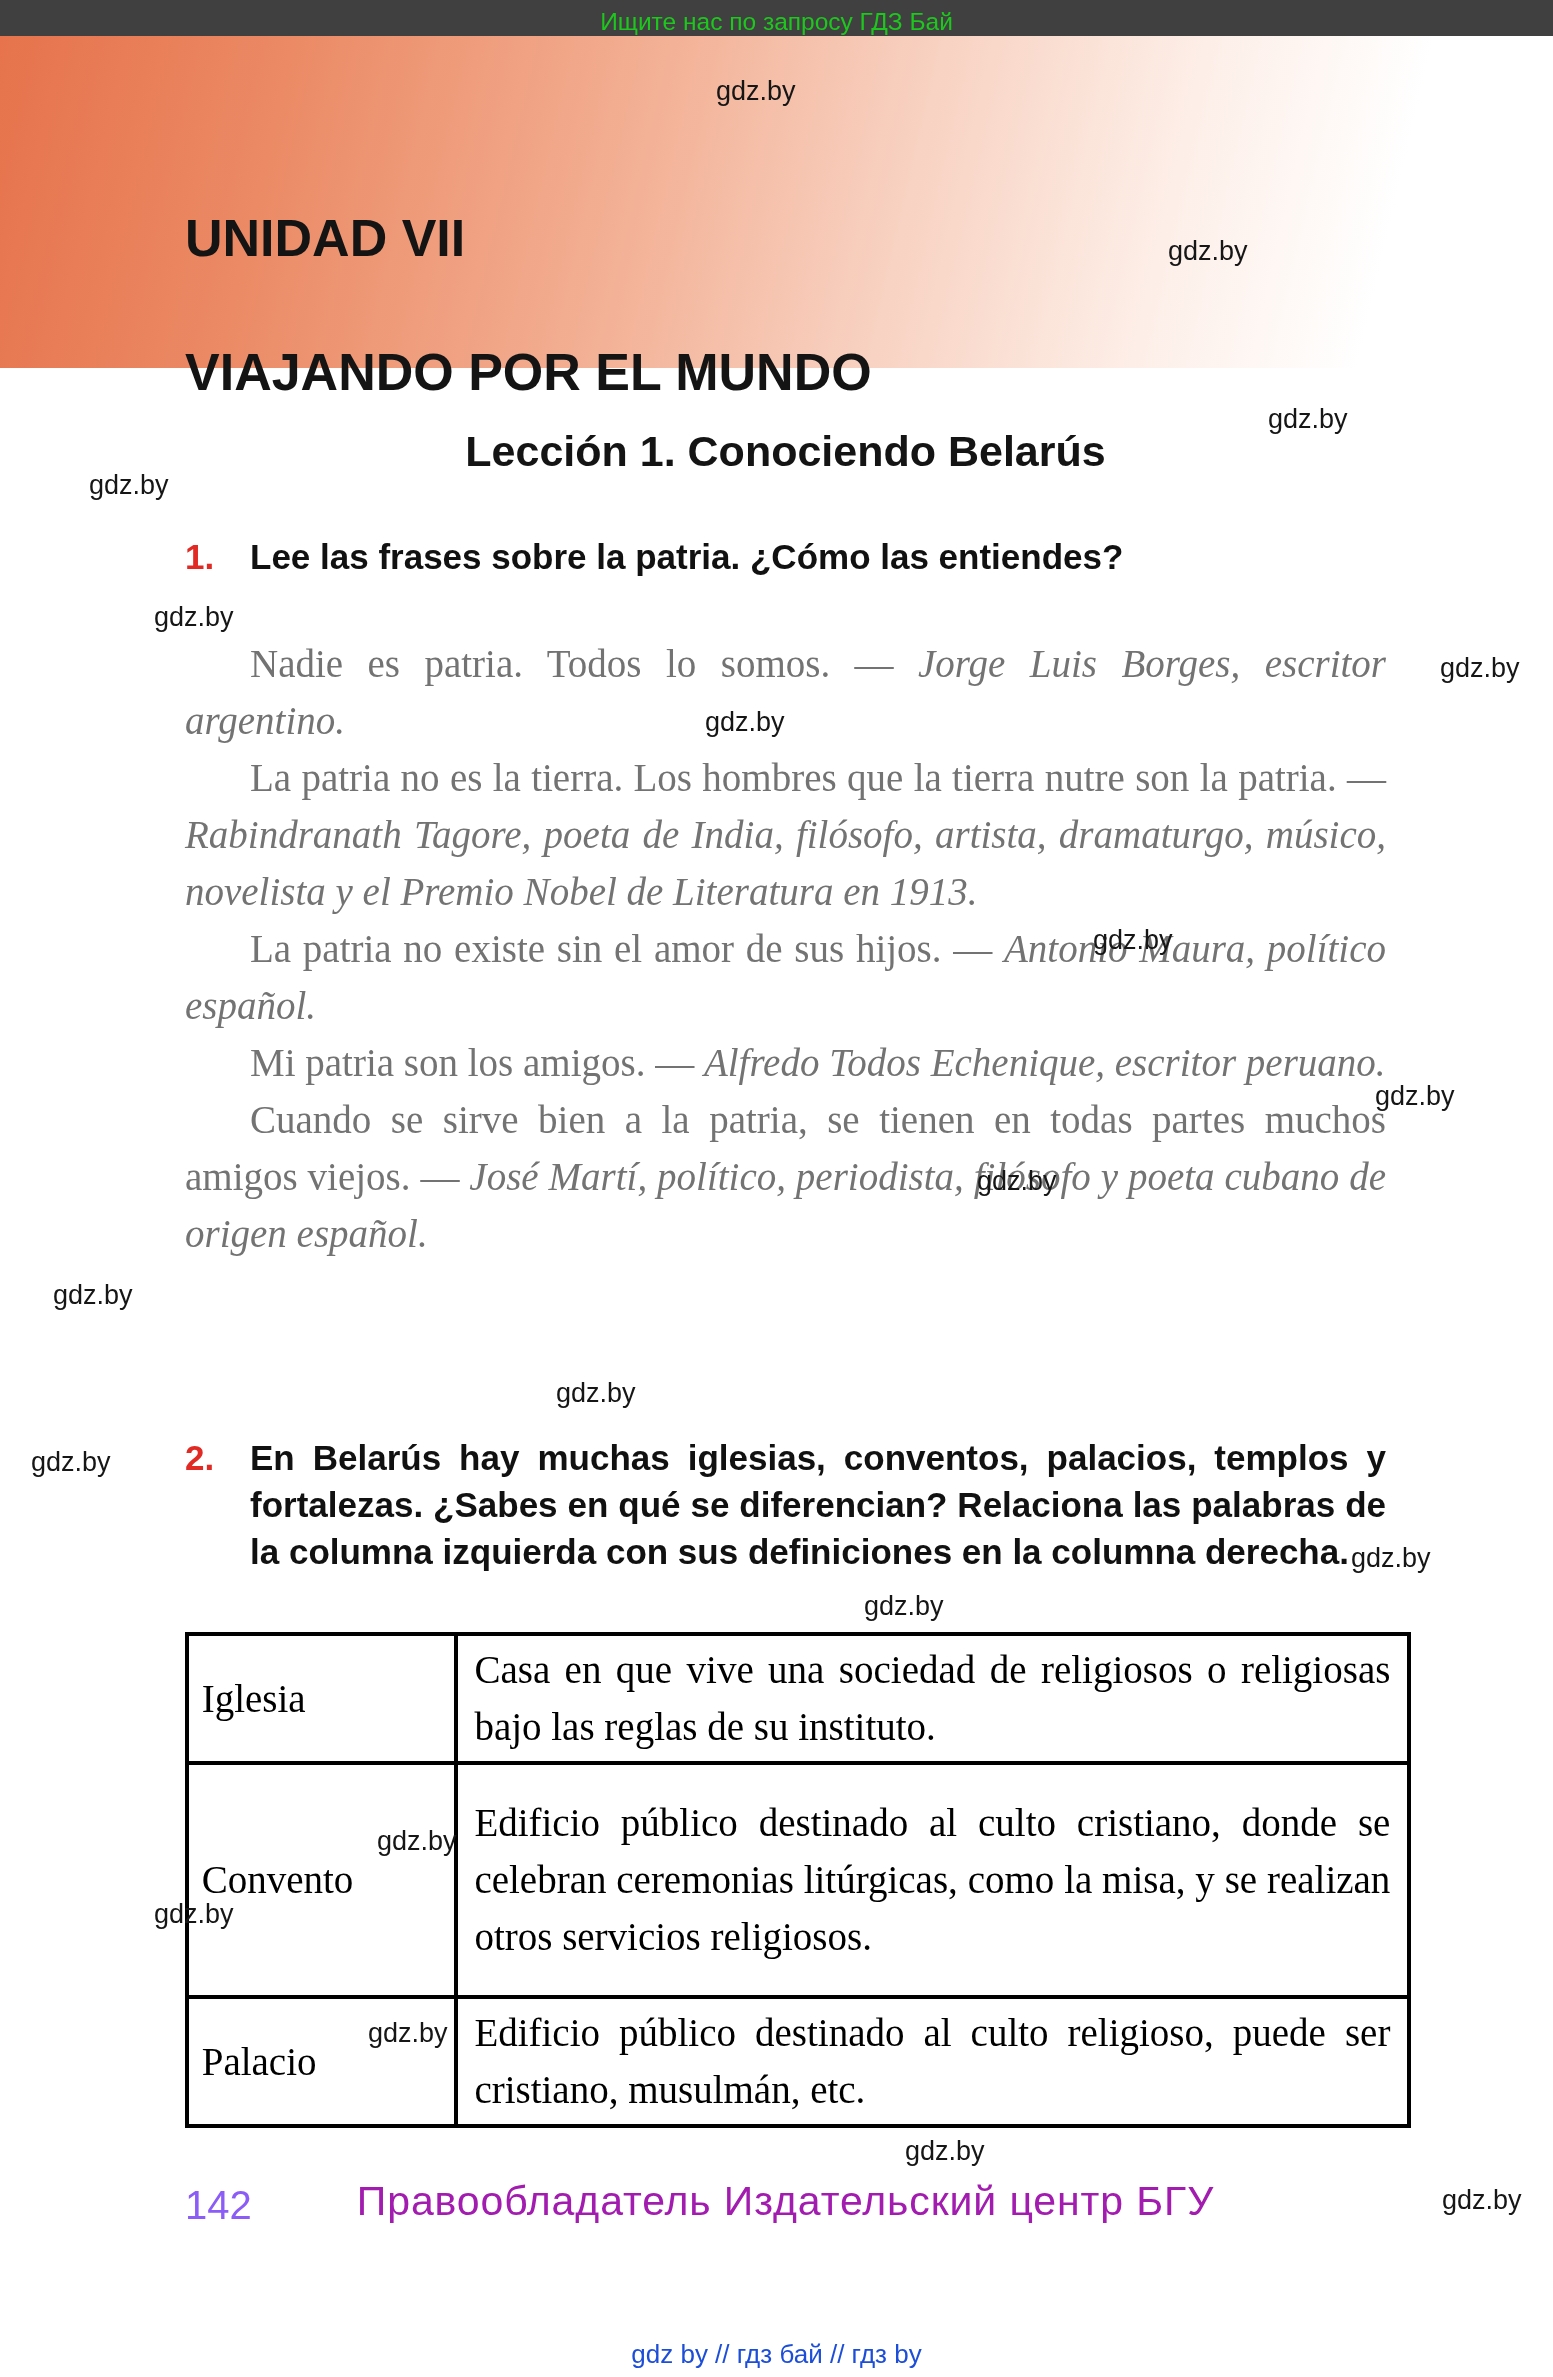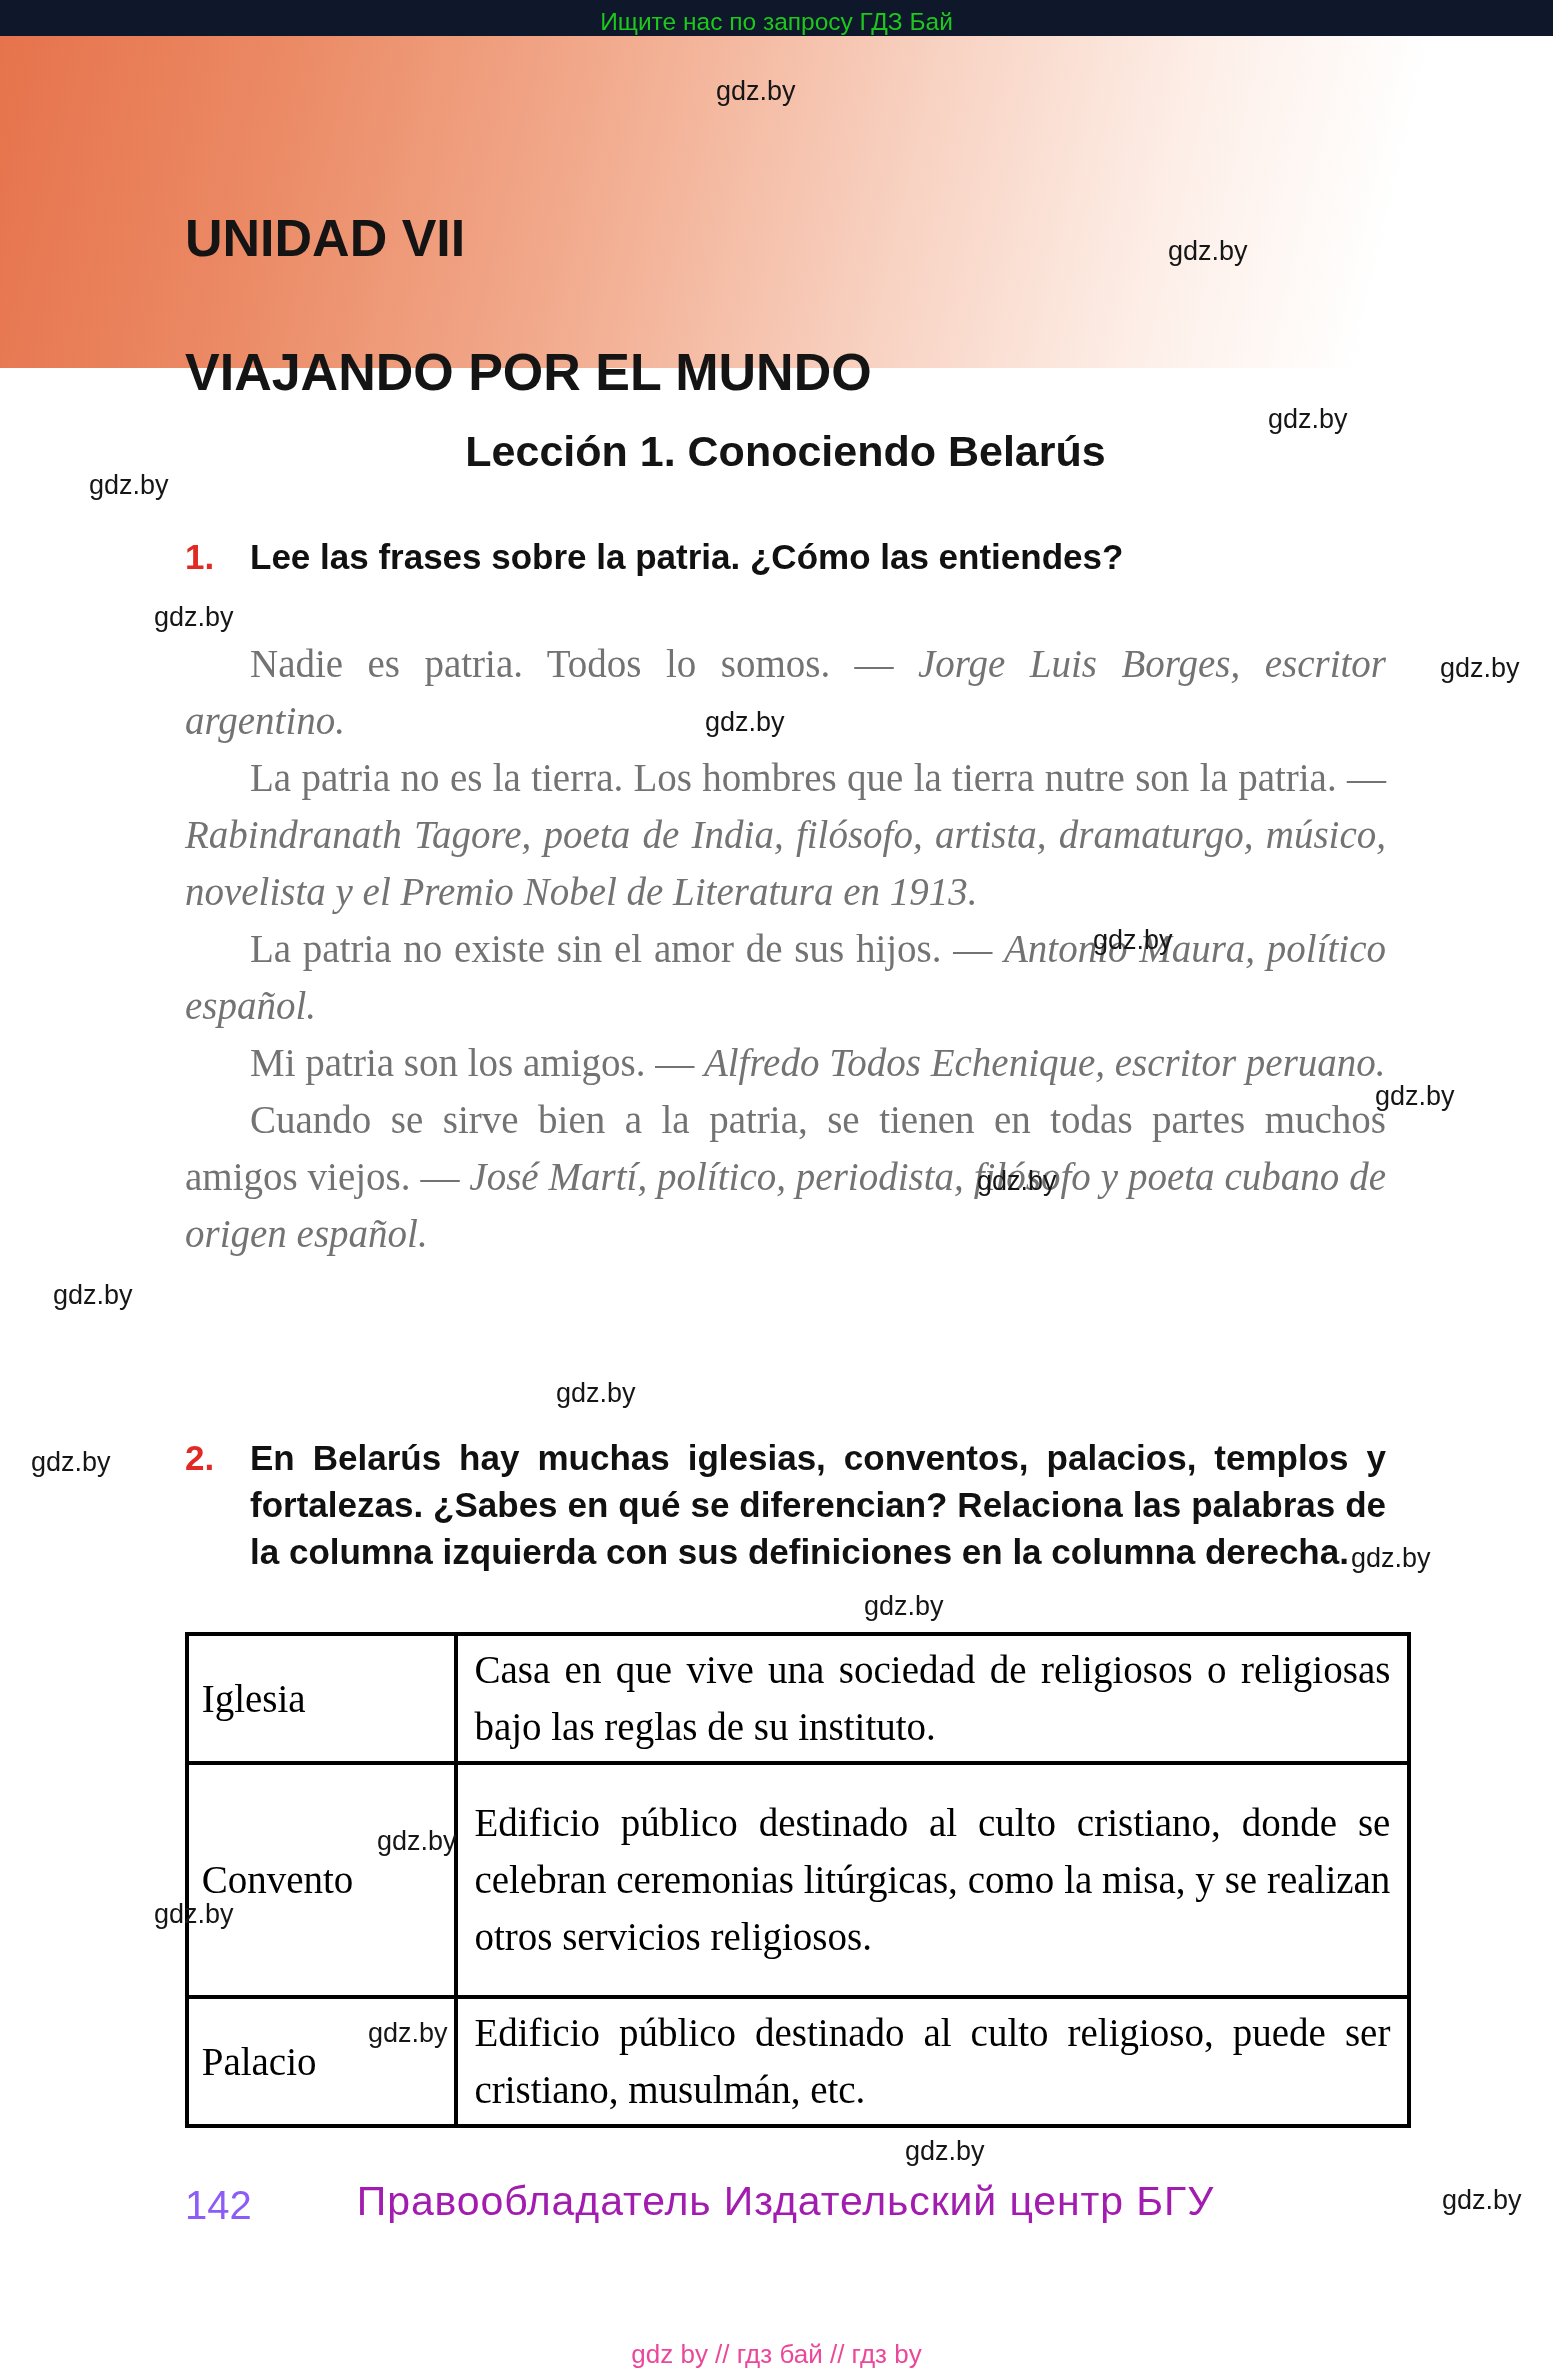--- a/index.html
+++ b/index.html
@@ -7,21 +7,21 @@
     position:relative;
     width:1553px;height:2377px;
     background:#ffffff;
     overflow:hidden;
     font-family:"Liberation Sans", sans-serif;
     color:#111;
   }
   
   .top-banner{
     position:absolute;left:0;top:0;width:100%;height:44px;
-    background:#0f172a;
+    background:#404040;
     display:flex;align-items:center;justify-content:center;text-align:right;
   }
   .top-banner span{
     font-size:24.5px;line-height:24.5px;color:#1ec71e;
   }
   
   .unit-header{
     position:absolute;left:0;top:36px;width:100%;height:332px;
     background:linear-gradient(103deg,
       #e6734c 0%, #eb8a65 18%, #f2ab8e 38%,
@@ -93,21 +93,21 @@
     font-size:40px;color:#8b5cf6;
   }
   .copyright{
     position:absolute;left:185px;top:2178px;width:1201px;
     text-align:center;
     font-size:41px;letter-spacing:0.9px;color:#a21caf;
   }
   .bottom-links{
     position:absolute;left:0;top:2339px;width:100%;
     text-align:center;
-    font-size:26px;color:#ec4899;
+    font-size:26px;color:#1d4ed8;
   }
   
   .wm{
     position:absolute;
     font-size:27px;line-height:27px;color:#161616;
     font-family:"Liberation Sans", sans-serif;
     white-space:nowrap;
   }
 </style>
 </head>

